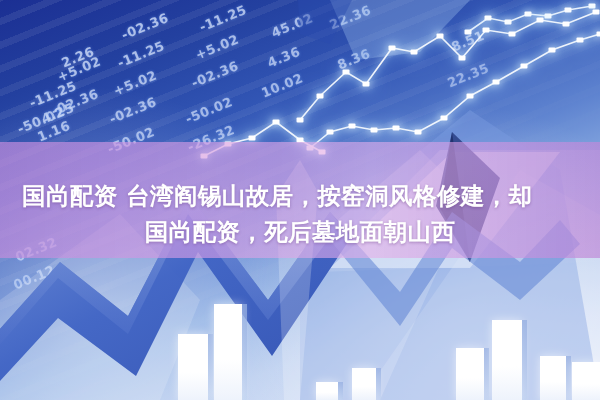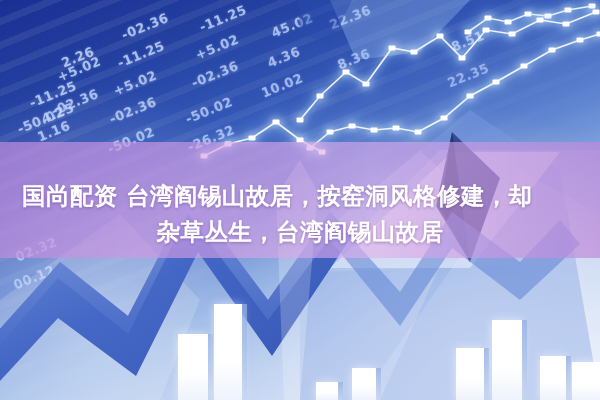--- a/index.html
+++ b/index.html
@@ -270,16 +270,16 @@
       <rect x="272.5" y="119.5" width="7" height="5" rx="1" class="glow-node"></rect>
       <rect x="248.5" y="135.5" width="7" height="5" rx="1" class="glow-node"></rect>
       <rect x="224.5" y="141.5" width="7" height="5" rx="1" class="glow-node"></rect>
       <rect x="200.5" y="153.5" width="7" height="5" rx="1" class="glow-node"></rect>
     </svg>
 
   <div id="headline-band"></div>
 
   <div id="headline">
     <div class="hl-line" id="hl-line-1">国尚配资 台湾阎锡山故居，按窑洞风格修建，却</div>
-    <div class="hl-line" id="hl-line-2">杂草丛生，台湾阎锡山故居</div>
+    <div class="hl-line" id="hl-line-2">国尚配资，死后墓地面朝山西</div>
   </div>
 
 </div>
 
 </body></html>

